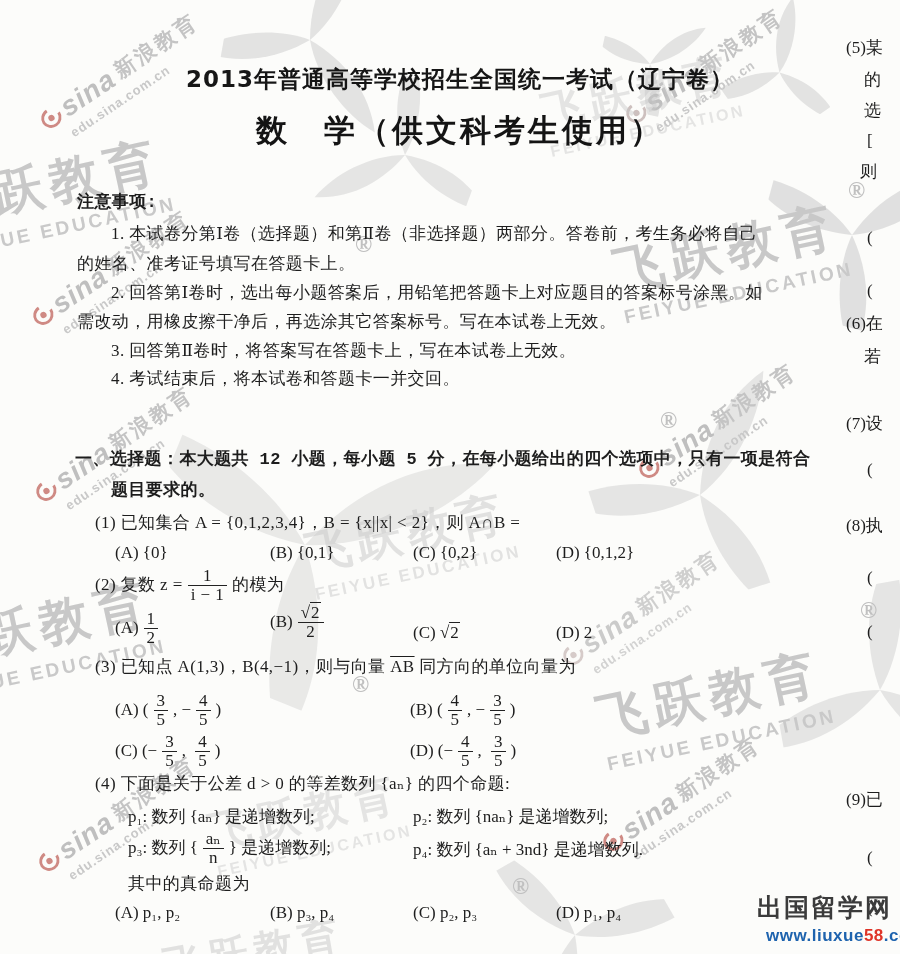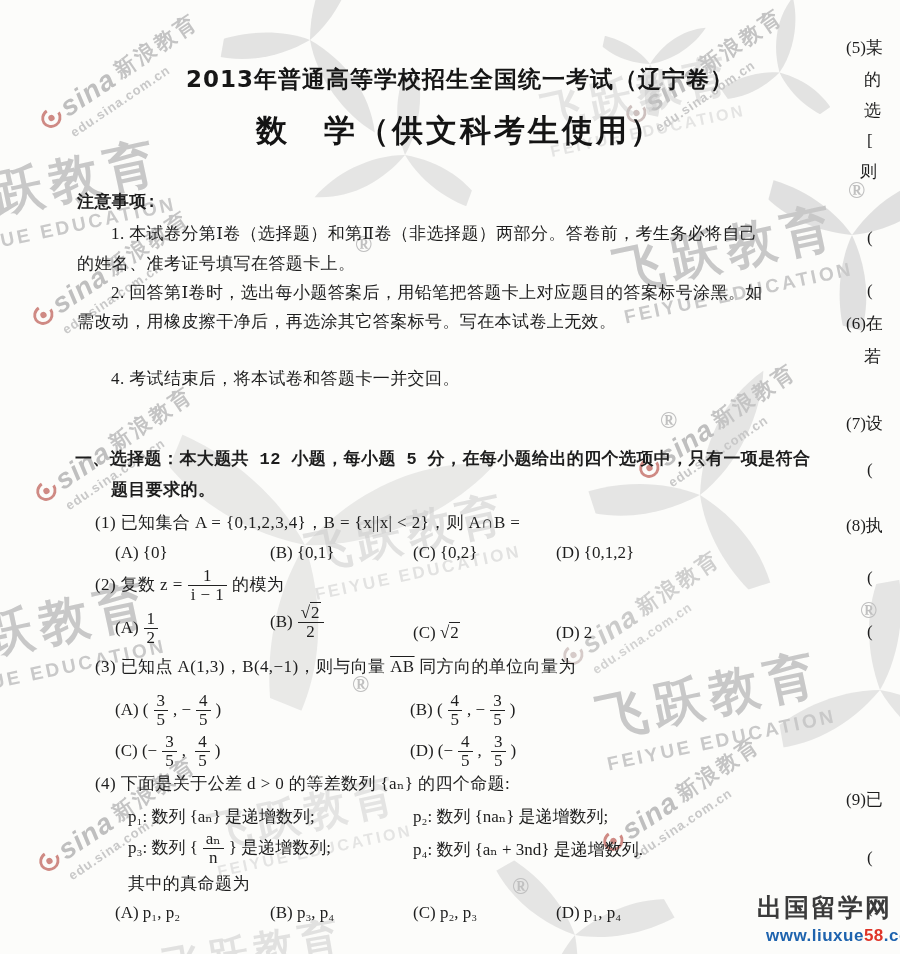--- a/index.html
+++ b/index.html
@@ -212,20 +212,21 @@
   <span class="reg" style="left:860px;top:598px">®</span>
 
   <div class="ctr doc-title">2013年普通高等学校招生全国统一考试（辽宁卷）</div>
   <div class="ctr doc-sub">数　学（供文科考生使用）</div>
 
   <div class="line bold" style="left:77px;top:190px">注意事项:</div>
   <div class="line" style="left:111px;top:222px">1. 本试卷分第Ⅰ卷（选择题）和第Ⅱ卷（非选择题）两部分。答卷前，考生务必将自己</div>
   <div class="line" style="left:77px;top:252px">的姓名、准考证号填写在答题卡上。</div>
   <div class="line" style="left:111px;top:281px">2. 回答第Ⅰ卷时，选出每小题答案后，用铅笔把答题卡上对应题目的答案标号涂黑。如</div>
   <div class="line" style="left:77px;top:310px">需改动，用橡皮擦干净后，再选涂其它答案标号。写在本试卷上无效。</div>
+  <div class="line" style="left:111px;top:339px">3. 回答第Ⅱ卷时，将答案写在答题卡上，写在本试卷上无效。</div>
   <div class="line" style="left:111px;top:367px">4. 考试结束后，将本试卷和答题卡一并交回。</div>
 
 
   <div class="line bold" style="left:75px;top:447px">一、选择题：本大题共 12 小题，每小题 5 分，在每小题给出的四个选项中，只有一项是符合</div>
   <div class="line bold" style="left:111px;top:478px">题目要求的。</div>
 
   <div class="line" style="left:95px;top:511px">(1) 已知集合 A = {0,1,2,3,4}，B = {x||x| &lt; 2}，则 A∩B =</div>
   <div class="opt" style="left:115px;top:543px">(A) {0}</div>
   <div class="opt" style="left:270px;top:543px">(B) {0,1}</div>
   <div class="opt" style="left:413px;top:543px">(C) {0,2}</div>

